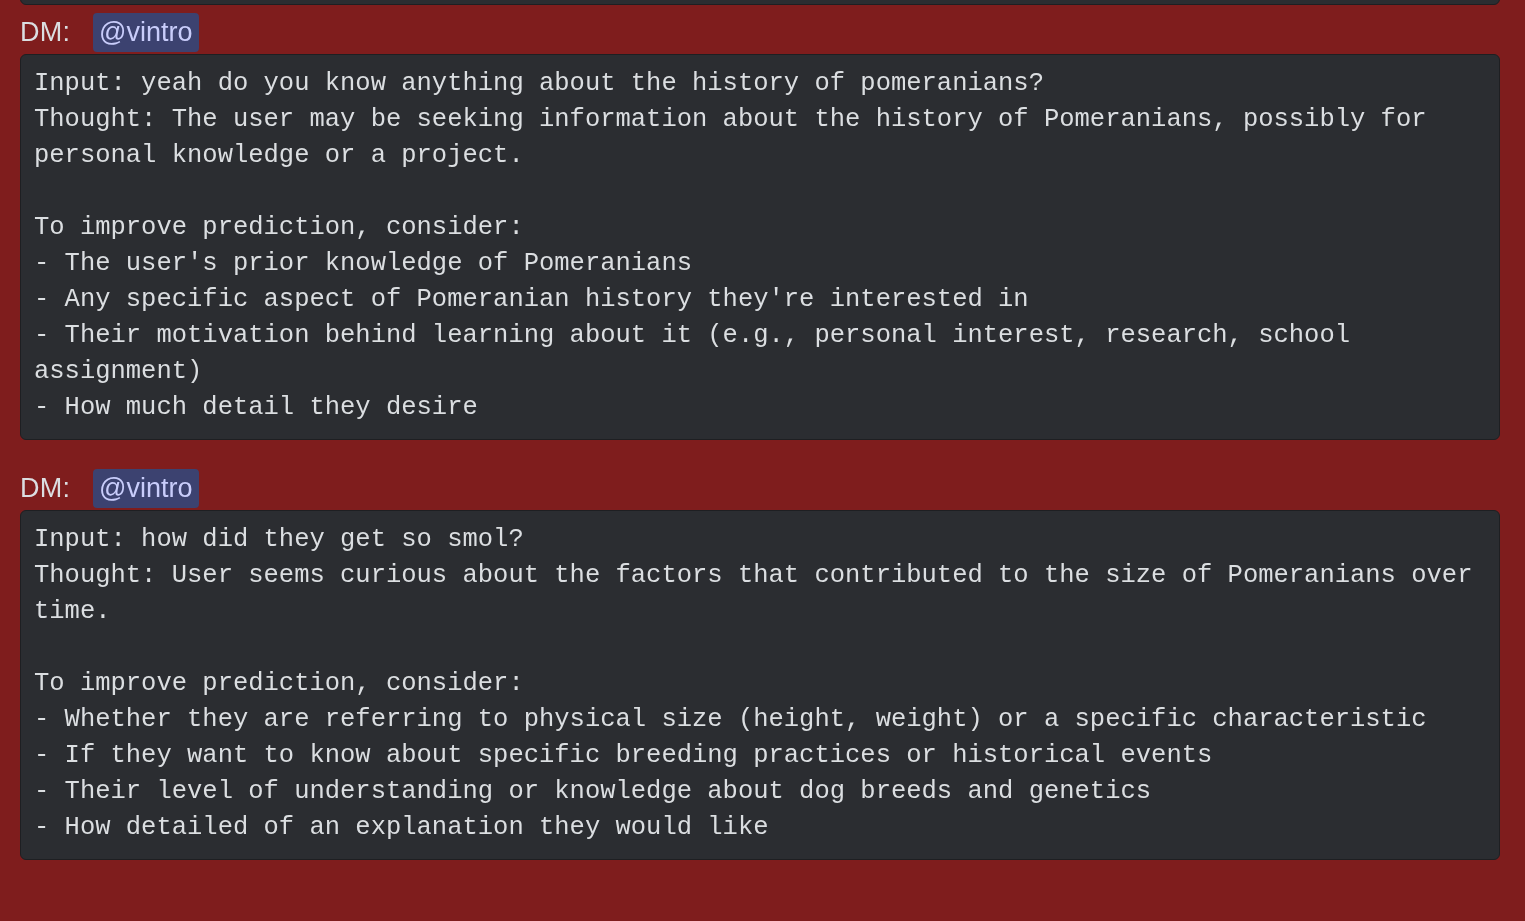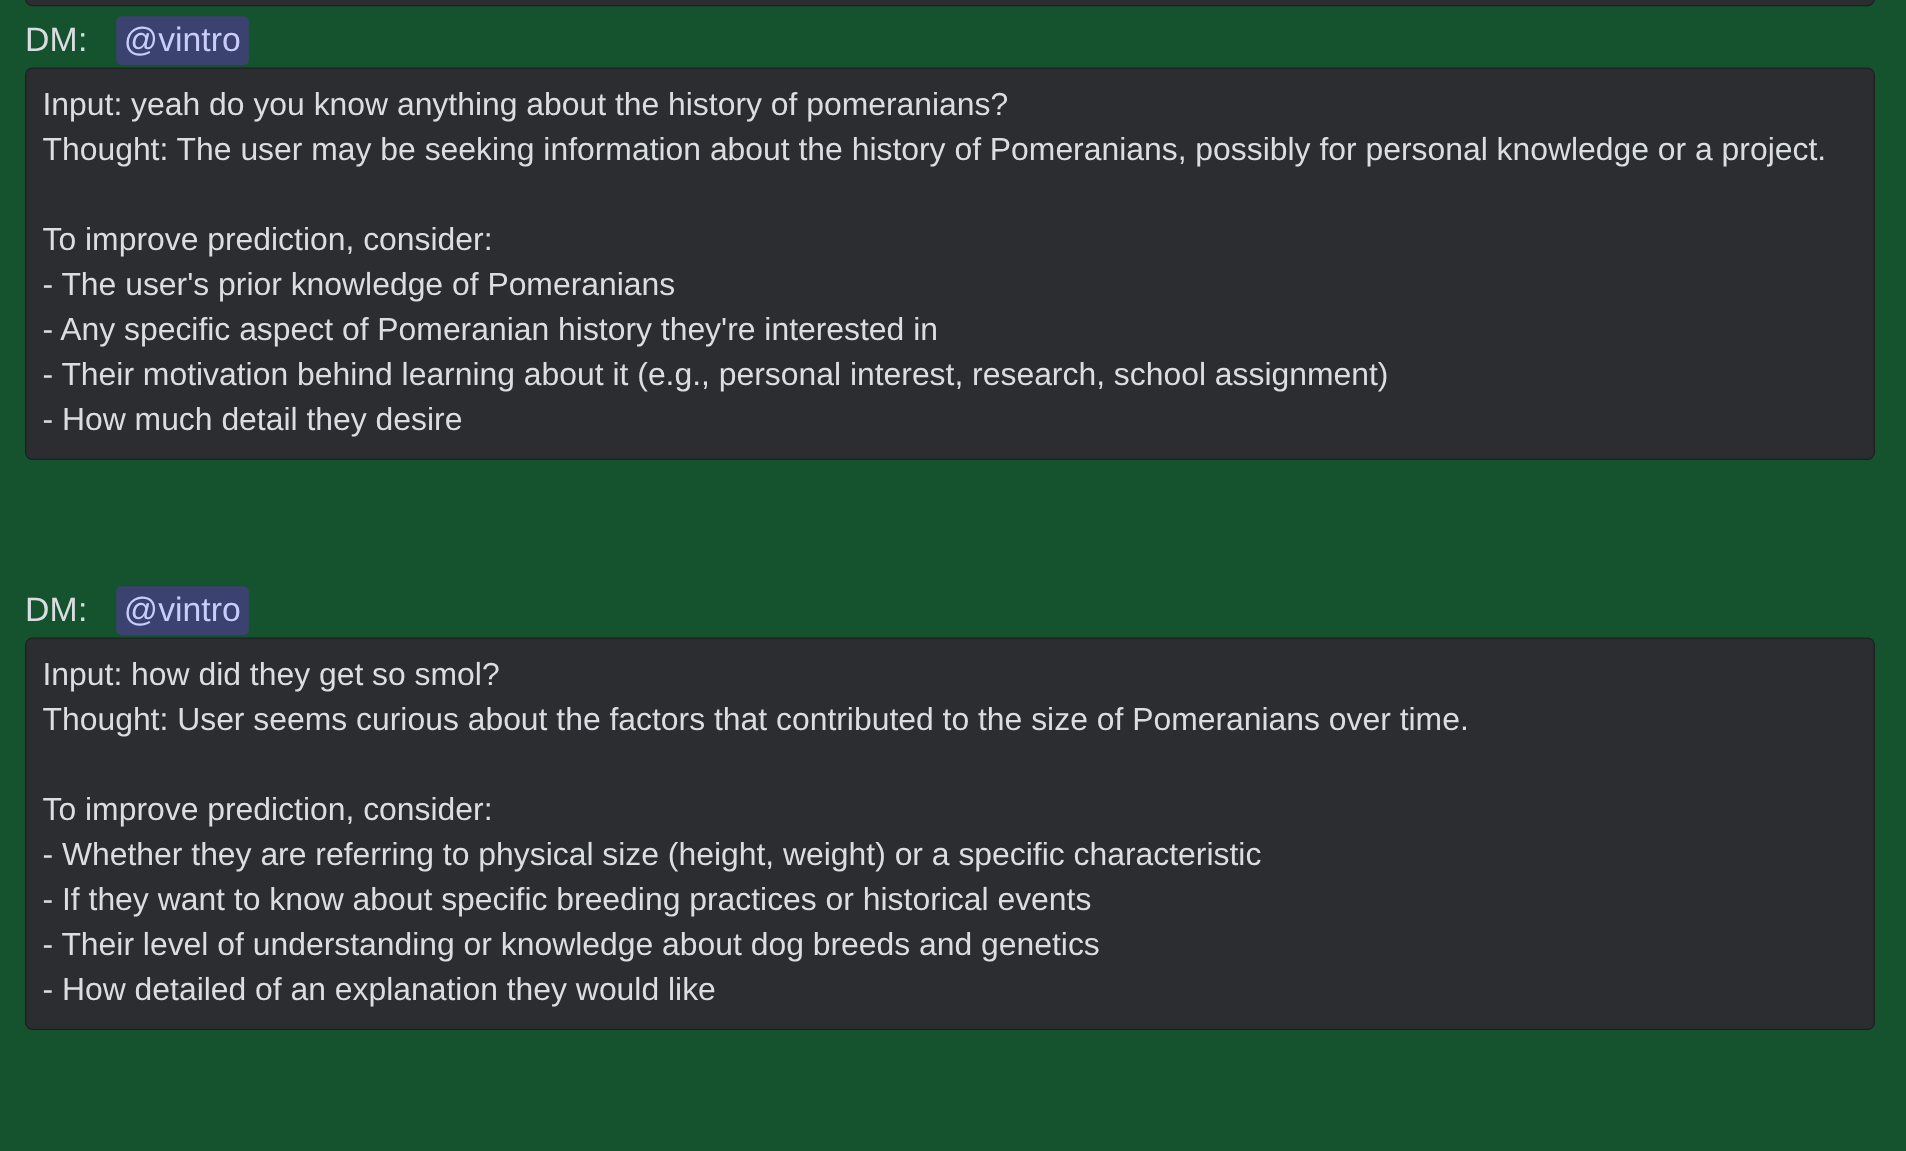--- a/index.html
+++ b/index.html
@@ -12,21 +12,21 @@
     height: 921px;
     overflow: hidden;
     font-family: "Liberation Sans", sans-serif;
     -webkit-font-smoothing: antialiased;
   }
 
   .chat-scroll {
     position: relative;
     width: 1525px;
     height: 921px;
-    background: #14532d;
+    background: #7f1d1d;
     box-sizing: border-box;
   }
 
   
   .codeblock-sliver {
     position: absolute;
     left: 20px;
     top: -8px;
     width: 1480px;
     height: 13px;
@@ -76,21 +76,21 @@
     background: #2b2d31;
     border: 1px solid #1e1f22;
     border-radius: 6px;
     box-sizing: border-box;
     width: 1480px;
     padding: 11px 13px 13px 13px;
     overflow: hidden;
   }
   .codeblock pre {
     margin: 0;
-    font-family: Liberation Sans, sans-serif;
+    font-family: Liberation Mono, monospace;
     font-size: 25.5px;
     line-height: 36px;
     color: #dbdee1;
     white-space: pre-wrap;
     word-break: break-word;
     letter-spacing: 0px;
   }
 </style>
 </head>
 <body>

